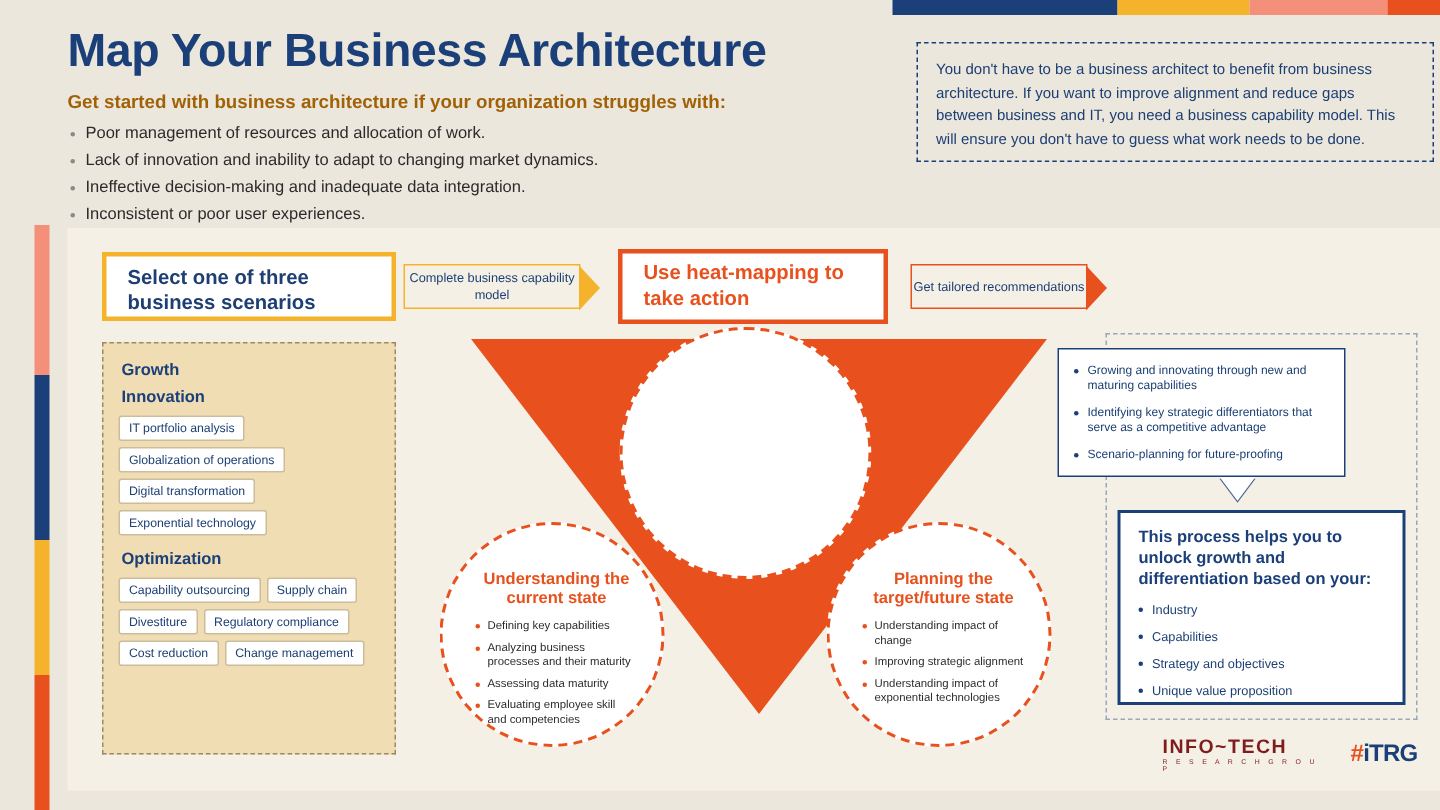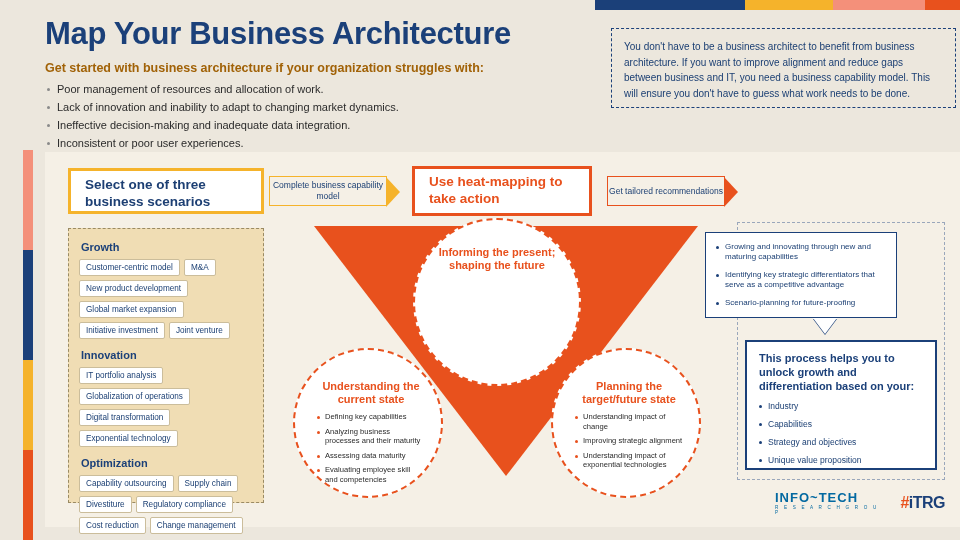--- a/index.html
+++ b/index.html
@@ -137,21 +137,21 @@
   }
   #rbox2 li:before{content:"";position:absolute;left:0;top:4px;width:3px;height:3px;background:#1b4079;border-radius:50%;}
 
   .right-dash{
     position:absolute;left:714px;top:222px;width:208px;height:258px;
     border:1px dashed #9aa7bb;box-sizing:border-box;
   }
 
   
   .logos{position:absolute;left:752px;top:488px;width:170px;height:30px;display:flex;align-items:center;gap:14px;}
-  .logo-infotech{font-size:13px;font-weight:bold;color:#0369a1;letter-spacing:1px;line-height:1;}
+  .logo-infotech{font-size:13px;font-weight:bold;color:#7f1d1d;letter-spacing:1px;line-height:1;}
   .logo-infotech small{display:block;font-size:4.6px;letter-spacing:2.2px;font-weight:normal;margin-top:2px;}
   .logo-itrg{font-size:16px;font-weight:bold;color:#1b4079;letter-spacing:-0.5px;}
   .logo-itrg span.hash{color:#e8511d;}
 </style>
 </head>
 <body>
 
 <div class="canvas">
 
   <div class="topbar" style="left:572px;width:150px;background:#1b4079;"></div>
@@ -196,28 +196,20 @@
 
   <div class="conn" id="conn1">
     <div class="conn-label">Complete business capability model</div>
   </div>
   <div class="conn" id="conn2">
     <div class="conn-label">Get tailored recommendations</div>
   </div>
 
   <div class="scenarios">
     <div class="sec-title">Growth</div>
-    <div class="chiprow">
-      <span class="chip">Customer-centric model</span>
-      <span class="chip">M&amp;A</span>
-      <span class="chip">New product development</span>
-      <span class="chip">Global market expansion</span>
-      <span class="chip">Initiative investment</span>
-      <span class="chip">Joint venture</span>
-    </div>
 
     <div class="sec-title">Innovation</div>
     <div class="chiprow">
       <span class="chip">IT portfolio analysis</span>
       <span class="chip">Globalization of operations</span>
       <span class="chip">Digital transformation</span>
       <span class="chip">Exponential technology</span>
     </div>
 
     <div class="sec-title">Optimization</div>
@@ -228,21 +220,20 @@
       <span class="chip">Regulatory compliance</span>
       <span class="chip">Cost reduction</span>
       <span class="chip">Change management</span>
     </div>
   </div>
 
   <div class="funnel">
     <div class="tri"></div>
 
     <div class="circ" id="circ-top">
-      <h4>Informing the present; shaping the future</h4>
     </div>
 
     <div class="circ" id="circ-left">
       <h4>Understanding the current state</h4>
       <ul>
         <li>Defining key capabilities</li>
         <li>Analyzing business processes and their maturity</li>
         <li>Assessing data maturity</li>
         <li>Evaluating employee skill and competencies</li>
       </ul>

